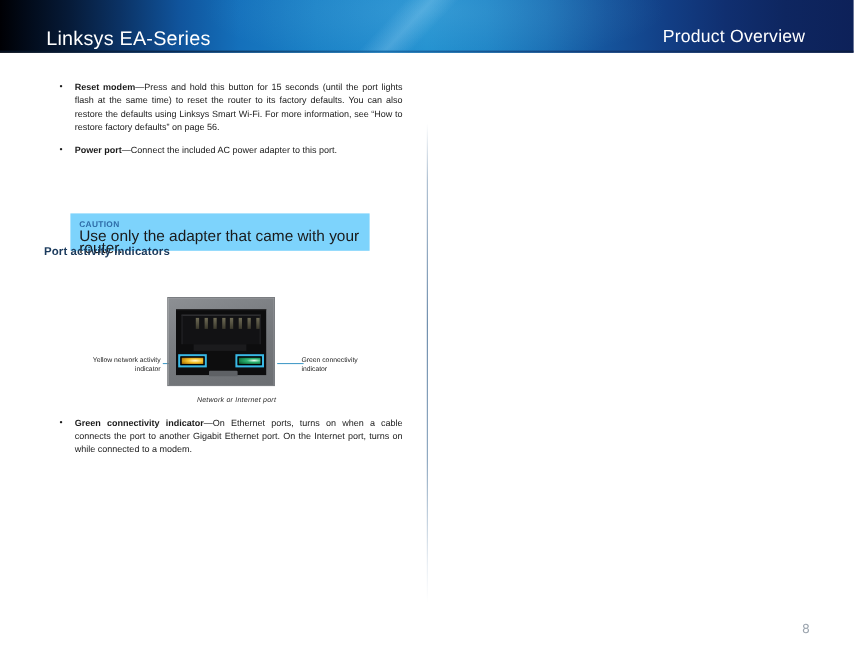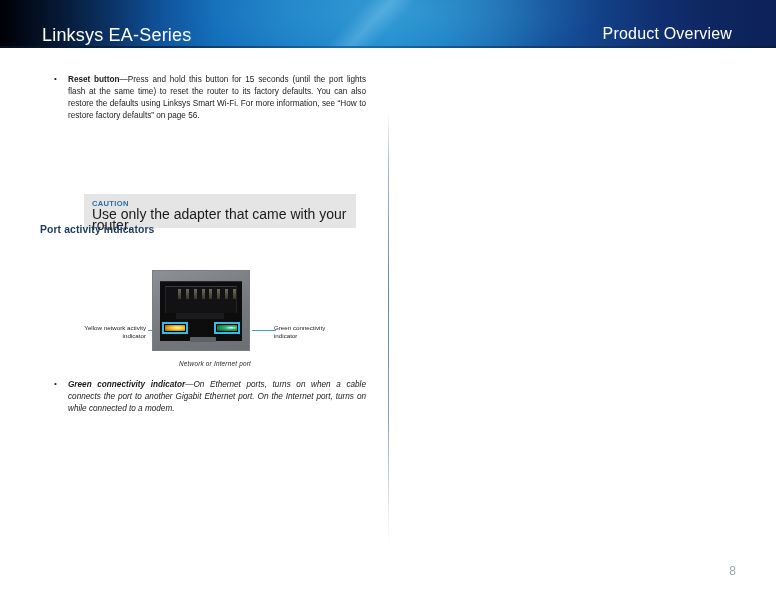--- a/index.html
+++ b/index.html
@@ -123,24 +123,24 @@
   }
   .b { font-weight: bold; }
 
   .block-reset { position: absolute; left: 54px; top: 26px; width: 312px; }
   .block-reset li.bullet { padding-left: 14px; }
   .block-reset li.bullet::before { left: 0px; }
 
   
   .caution {
     position: absolute;
-    left: 84px; top: 146px;
+    left: 64px; top: 146px;
     width: 272px;
     height: 34px;
-    background: #e5e5e5;
+    background: #7dd3fc;
     padding: 5px 8px 0 8px;
     box-sizing: border-box;
   }
   .caution-title {
     font-size: 7.6px;
     font-weight: bold;
     color: #2e6ca8;
     letter-spacing: 0.3px;
     margin-bottom: 1px;
   }
@@ -258,21 +258,21 @@
     width: 270px;
     text-align: center;
     font-size: 6.4px;
     font-style: italic;
     color: #2a2a2a;
     letter-spacing: 0.2px;
   }
 
   
   .block-indicators { position: absolute; left: 54px; top: 331px; width: 312px; }
-  .block-indicators li.bullet { padding-left: 14px; font-style: italic; }
+  .block-indicators li.bullet { padding-left: 14px; }
   .block-indicators li.bullet::before { left: 0px; }
 
   
   .page-number {
     position: absolute;
     right: 40px; bottom: 22px;
     font-size: 12px;
     color: #9aa3ad;
   }
 </style>
@@ -287,21 +287,24 @@
   <div class="header-section">Product Overview</div>
 </div>
 
 <div class="col-divider"></div>
 
 <div class="content">
 
   <div class="block-reset">
     <ul class="bullets">
       <li class="bullet">
-        <span class="b">Reset button</span><span>—Press and hold this button for 15 seconds (until the port lights flash at the same time) to reset the router to its factory defaults. You can also restore the defaults using Linksys Smart Wi-Fi. For more information, see “How to restore factory defaults” on page 56.</span>
+        <span class="b">Reset modem</span><span>—Press and hold this button for 15 seconds (until the port lights flash at the same time) to reset the router to its factory defaults. You can also restore the defaults using Linksys Smart Wi-Fi. For more information, see “How to restore factory defaults” on page 56.</span>
+      </li>
+      <li class="bullet">
+        <span class="b">Power port</span><span>—Connect the included AC power adapter to this port.</span>
       </li>
     </ul>
   </div>
 
   <div class="caution">
     <div class="caution-title">CAUTION</div>
     <div class="caution-text">Use only the adapter that came with your router.</div>
   </div>
 
   <div class="section-heading">Port activity indicators</div>

